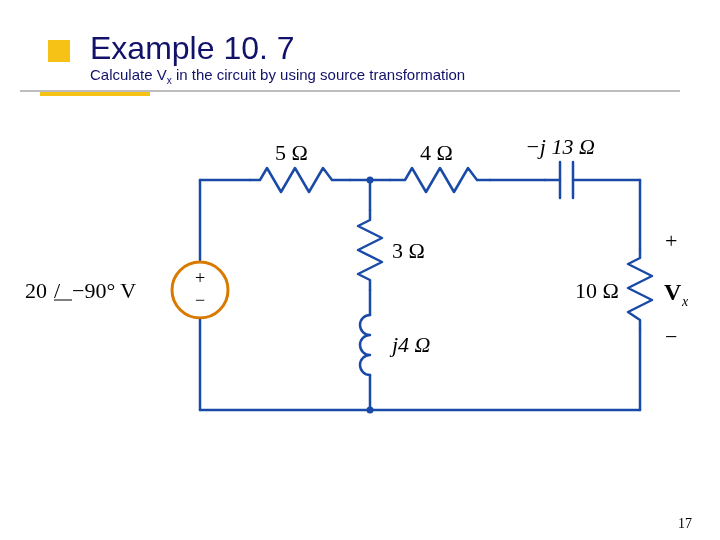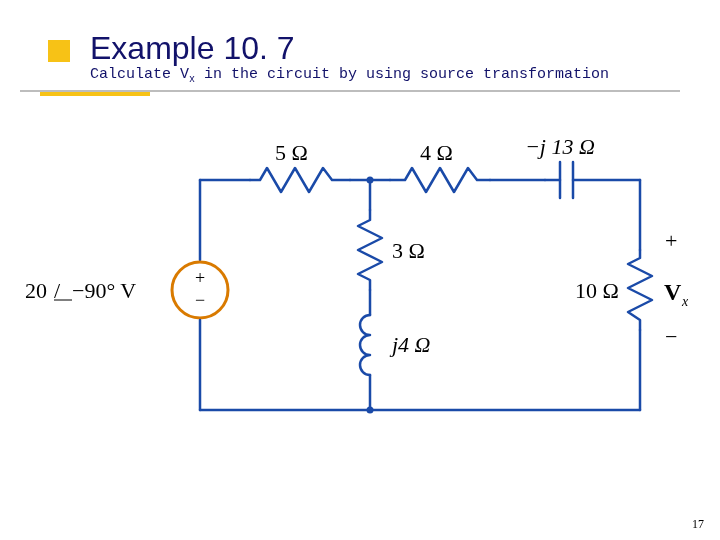--- a/index.html
+++ b/index.html
@@ -27,44 +27,44 @@
     font-size: 32px;
     font-family: Verdana, sans-serif;
     color: #12126a;
   }
   .subtitle {
     position: absolute;
     left: 90px;
     top: 66px;
     font-size: 15px;
     color: #12126a;
-    font-family: Liberation Mono, monospace;
+    font-family: Liberation Sans, sans-serif;
   }
   .subtitle sub { font-size: 10px; vertical-align: sub; }
   .rule-gray {
     position: absolute;
     left: 20px;
     top: 90px;
     width: 660px;
     height: 2px;
     background: #bdbdbd;
   }
   .rule-yellow {
     position: absolute;
     left: 40px;
     top: 92px;
     width: 110px;
     height: 4px;
     background: #f7c216;
   }
   .page-num {
     position: absolute;
-    right: 16px;
+    right: 28px;
     bottom: 8px;
-    font-size: 12px;
+    font-size: 14px;
     font-family: "Times New Roman", serif;
   }
   .circuit {
     position: absolute;
     left: 20px;
     top: 130px;
     width: 680px;
     height: 340px;
   }
   .serif { font-family: "Times New Roman", serif; }

